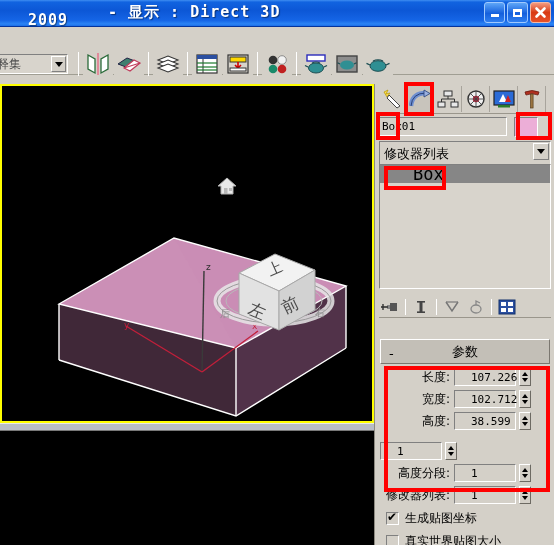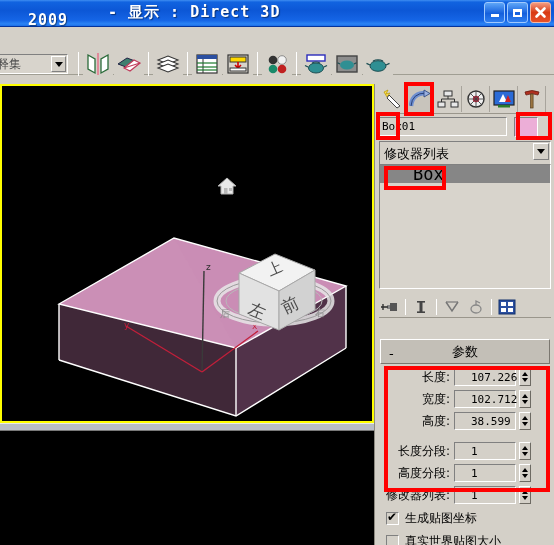--- a/index.html
+++ b/index.html
@@ -590,21 +590,20 @@
         <span class="pfield">38.599</span>
         <span class="spin">
             <i class="up"></i>
             <i class="dn"></i>
           </span>
       </div>
 
       <div style="height:8px"></div>
 
       <div class="prow">
-        <span class="plabel">长度分段:</span>
         <span class="pfield">1</span>
         <span class="spin">
             <i class="up"></i>
             <i class="dn"></i>
           </span>
       </div>
 
       <div class="prow">
         <span class="plabel">高度分段:</span>
         <span class="pfield">1</span>

